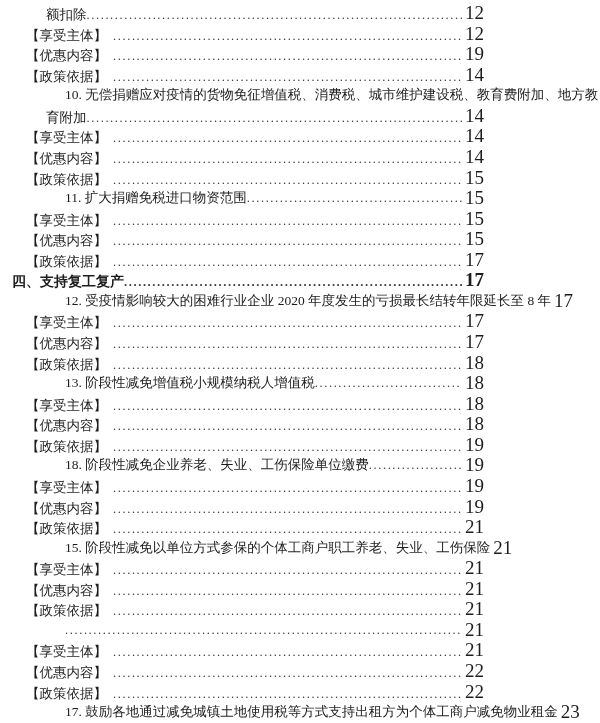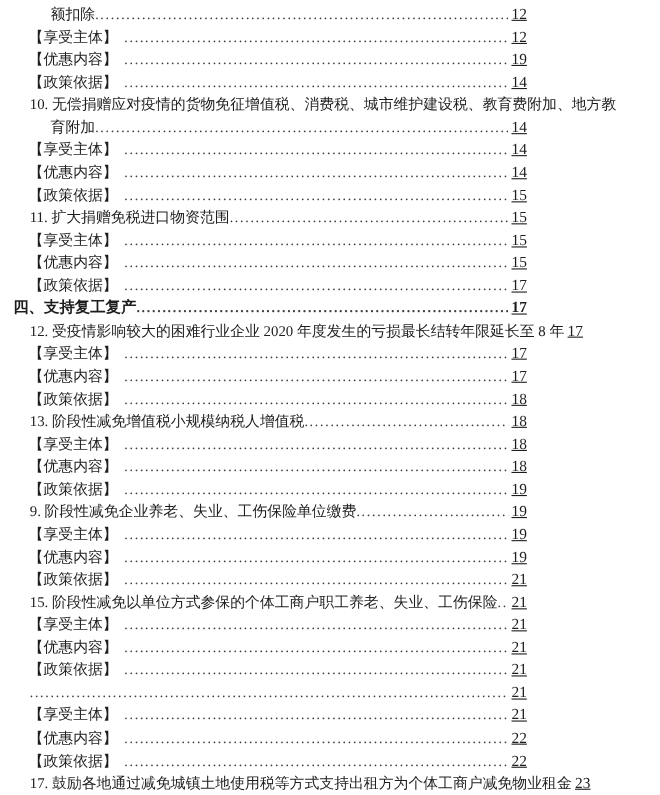--- a/index.html
+++ b/index.html
@@ -18,45 +18,44 @@
   }
   .toc-row {
     display: flex;
     align-items: baseline;
     height: 20.57px;
     line-height: 20.57px;
     font-size: 13.5px;
     color: #1d1d1d;
   }
   .toc-row.section { padding-left: 12px; font-weight: 700; font-size: 14px; }
-  .toc-row.item, .toc-row.item-wrap { padding-left: 27px; }
+  .toc-row.item, .toc-row.item-wrap { padding-left: 65px; align-items: flex-end; }
   .toc-row.continuation { padding-left: 46px; }
   .toc-row.sub { padding-left: 26px; }
   .toc-text { white-space: nowrap; }
   .sub .leader { margin-left: 6px; }
   .leader {
     flex: 1 1 auto;
     min-width: 0;
     overflow: hidden;
     white-space: nowrap;
     text-align: right;
   }
   .leader::after {
     content: "........................................................................................................................................................................................................";
     letter-spacing: 1.6px;
     font-size: 12.5px;
     color: #3c3c3c;
   }
   .pagenum {
     white-space: nowrap;
     padding-left: 3px;
-    font-size: 14px;
+    font-size: 19px;
     min-width: 16px;
     text-align: right;
-    text-decoration: underline;
   }
 </style>
 </head>
 <body>
 
 <div class="page">
   <div class="toc" id="toc">
   <div class="toc-row continuation">
     <span class="toc-text">额扣除</span>
     <span class="leader"></span>
@@ -182,21 +181,21 @@
     <span class="pagenum">18</span>
   </div>
 
   <div class="toc-row sub">
     <span class="toc-text">【政策依据】</span>
     <span class="leader"></span>
     <span class="pagenum">19</span>
   </div>
 
   <div class="toc-row item">
-    <span class="toc-text">9. 阶段性减免企业养老、失业、工伤保险单位缴费</span>
+    <span class="toc-text">18. 阶段性减免企业养老、失业、工伤保险单位缴费</span>
     <span class="leader"></span>
     <span class="pagenum">19</span>
   </div>
 
   <div class="toc-row sub">
     <span class="toc-text">【享受主体】</span>
     <span class="leader"></span>
     <span class="pagenum">19</span>
   </div>
 

